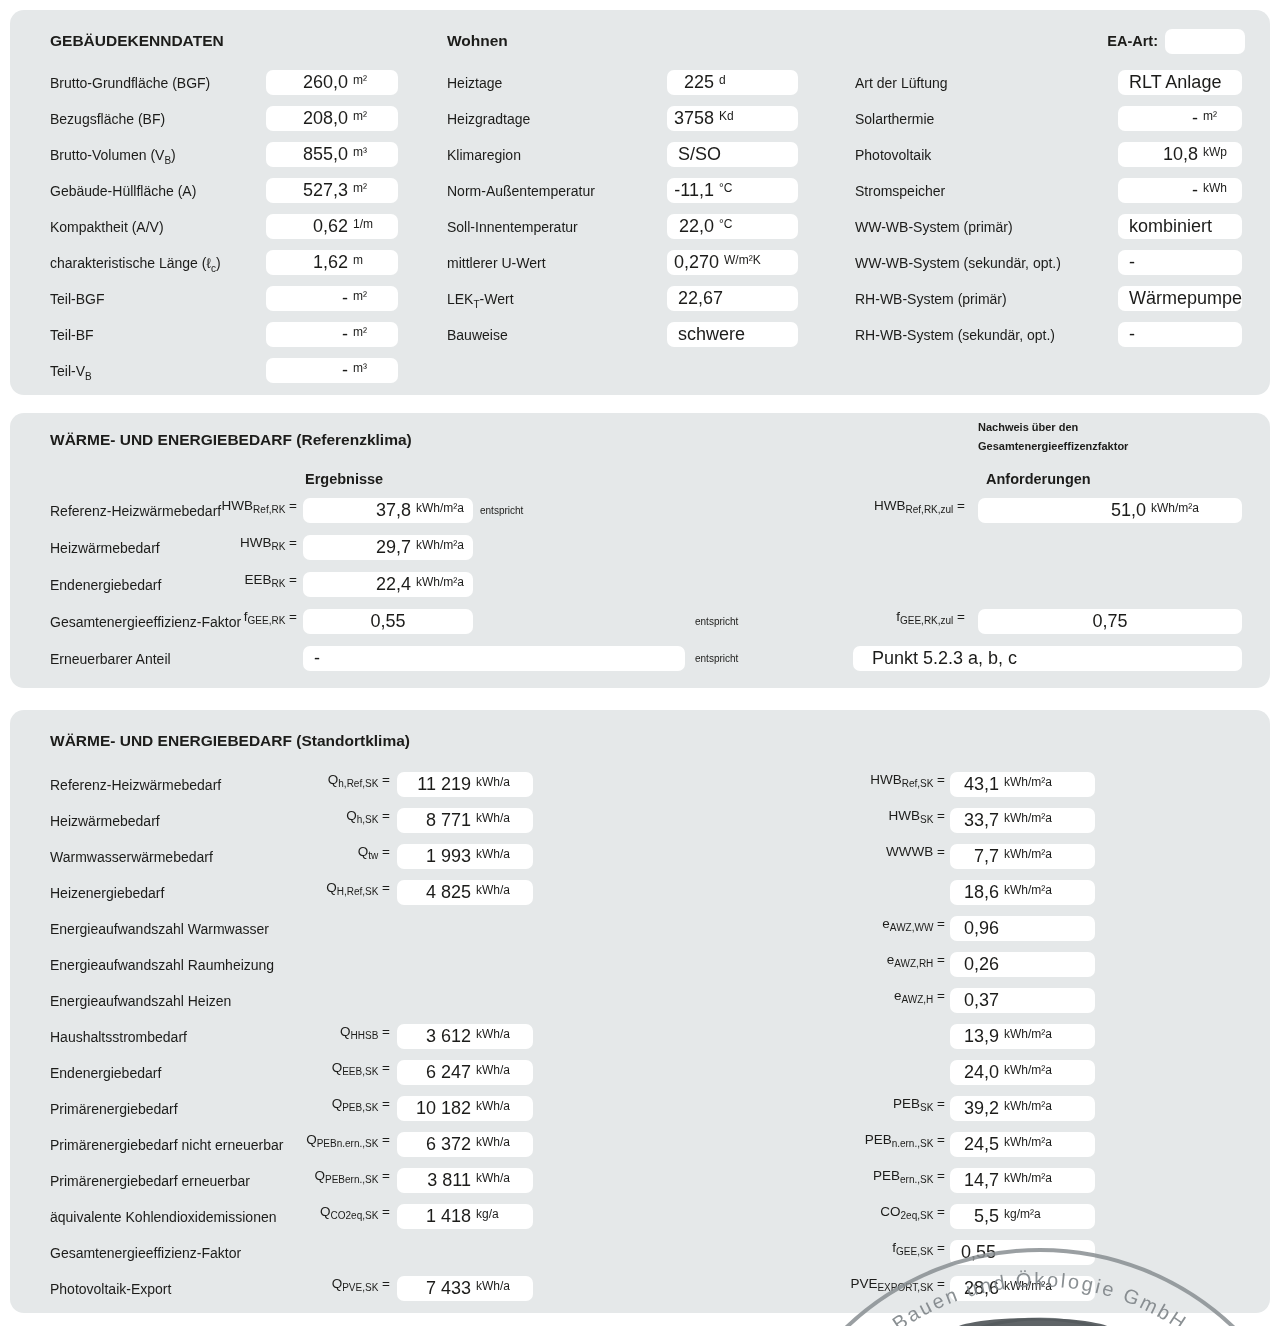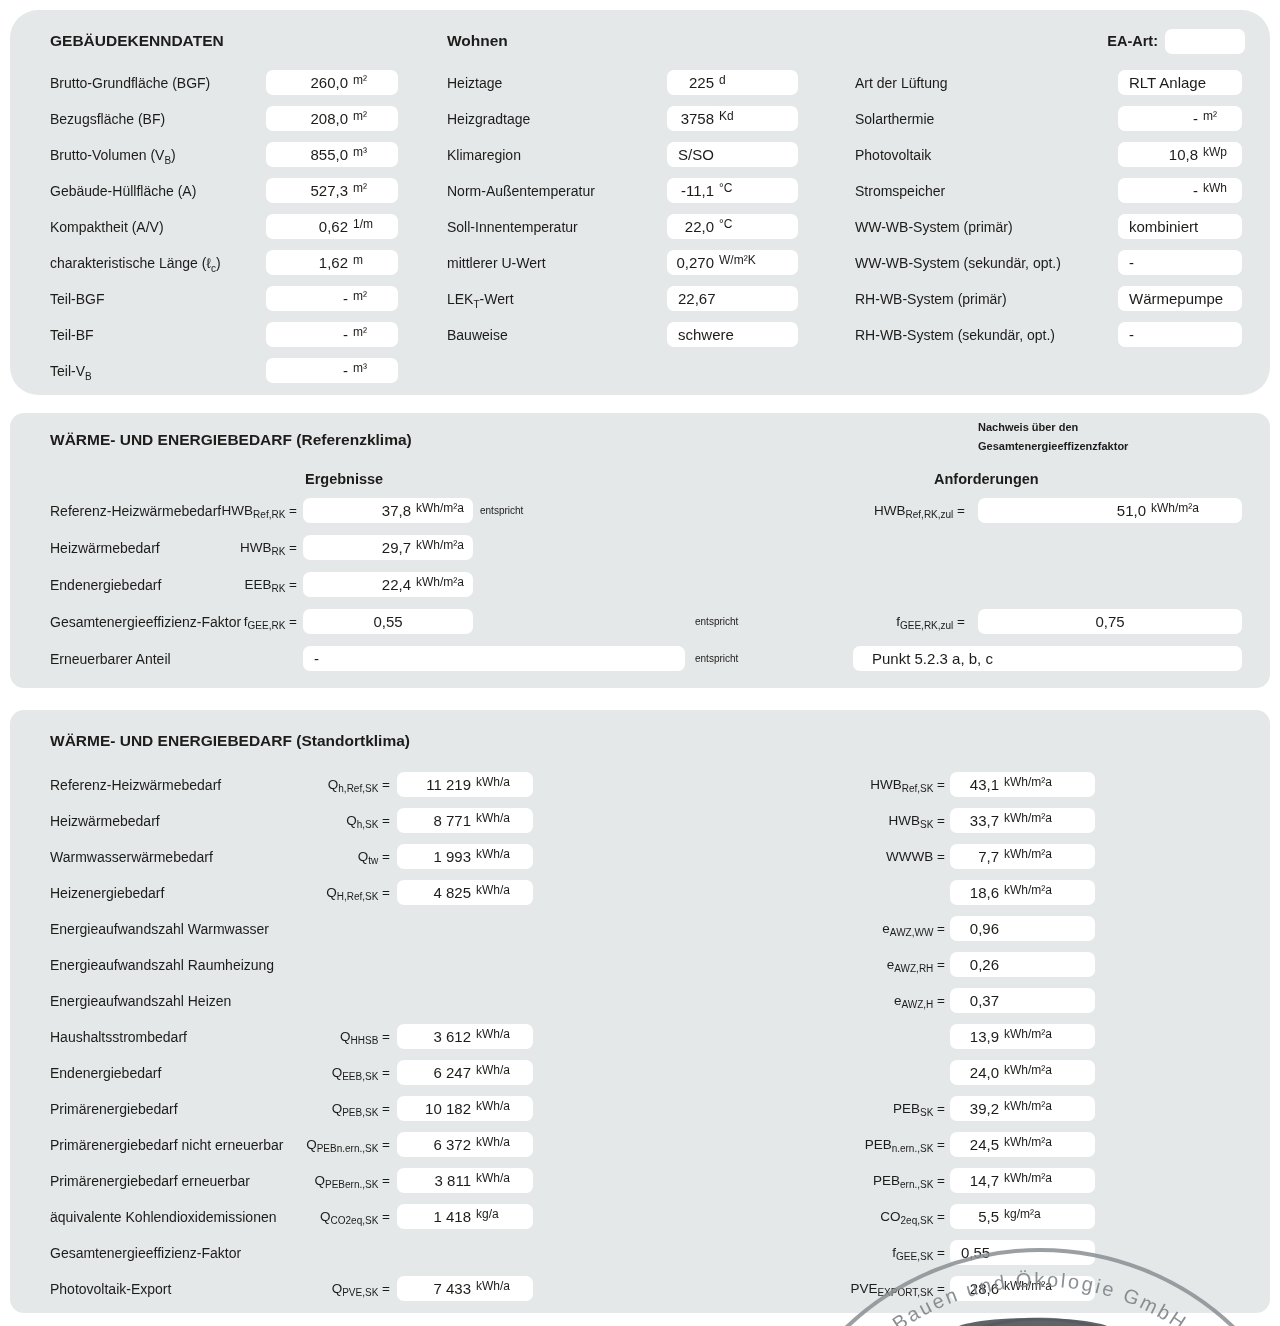--- a/index.html
+++ b/index.html
@@ -1,32 +1,32 @@
 <!DOCTYPE html>
 <html><head>
 <meta charset="utf-8">
 <style>
   * { margin:0; padding:0; box-sizing:border-box; }
   body { background:#ffffff; font-family:"Liberation Sans", sans-serif; color:#1c1c1a; }
   .page { position:relative; width:1280px; height:1326px; background:#ffffff; overflow:hidden; }
   .panel { position:absolute; left:10px; width:1260px; background:#e5e8e9; border-radius:14px; }
-  #panel1 { top:10px; height:385px;border-radius:28px; }
+  #panel1 { top:10px; height:385px; }
   #panel2 { top:413px; height:275px; }
   #panel3 { top:710px; height:603px; }
   .p-title { position:absolute; font-weight:bold; font-size:15.5px; white-space:nowrap; }
   .row { position:absolute; left:0; width:1260px; height:26px; }
   .lbl { position:absolute; font-size:14px; line-height:26px; white-space:nowrap; }
   .field { position:absolute; background:#ffffff; border-radius:7px; height:25px; top:0;
            display:flex; align-items:center; padding:0 7px; }
-  .num { flex:1; text-align:right; font-size:15px; white-space:nowrap; }
+  .num { flex:1; text-align:right; font-size:18px; white-space:nowrap; }
   .num.vleft { text-align:left; padding-left:4px; }
   .num.vcenter { text-align:center; }
   .unit { font-size:12px; position:relative; top:-3px; margin-left:5px; white-space:nowrap; }
   .u38{width:38px;} .u72{width:72px;} .u32{width:32px;} .u50{width:50px;} .u84{width:84px;}
-  .sym { position:absolute; font-size:13.5px; line-height:26px; text-align:right; white-space:nowrap; }
+  .sym { position:absolute; font-size:13.5px; line-height:15px; text-align:right; white-space:nowrap; }
   .ss { font-size:10px; position:relative; top:3px; }
   .lbl .ss { top:4px; }
   
   .c1l{left:40px;} .c1f{left:256px; width:132px;}
   .c2l{left:437px;} .c2f{left:657px; width:131px;}
   .c3l{left:845px;} .c3f{left:1108px; width:124px;}
   .r0{top:60px;} .r1{top:96px;} .r2{top:132px;} .r3{top:168px;} .r4{top:204px;padding-left:17px;}
   .r5{top:240px;} .r6{top:276px;} .r7{top:312px;} .r8{top:348px;}
   .ea-lbl { position:absolute; left:1020px; top:19px; width:128px; text-align:right;
             font-weight:bold; font-size:14.5px; line-height:25px; }
@@ -230,21 +230,21 @@
           <span class="num vleft">-</span>
         </span>
     </div>
   </div>
 
   <div class="panel" id="panel2">
     <span class="p-title" style="left:40px; top:18px;">WÄRME- UND ENERGIEBEDARF (Referenzklima)</span>
     <span class="rtitle" style="top:8px;">Nachweis über den</span>
     <span class="rtitle" style="top:27px;">Gesamtenergieeffizenzfaktor</span>
     <span class="colhead" style="left:295px;">Ergebnisse</span>
-    <span class="colhead" style="left:924px;">Anforderungen</span>
+    <span class="colhead" style="left:976px;">Anforderungen</span>
 
     <div class="row q0">
       <span class="lbl" style="left:40px;">Referenz-Heizwärmebedarf</span>
       <span class="sym sym2l"><span>HWB</span><span class="ss">Ref,RK</span>&nbsp;<span>=</span></span>
       <span class="field box2l">
           <span class="num">37,8</span>
           <span class="unit u50">kWh/m²a</span>
         </span>
       <span class="ents">entspricht</span>
       <span class="sym sym2r"><span>HWB</span><span class="ss">Ref,RK,zul</span>&nbsp;<span>=</span></span>

